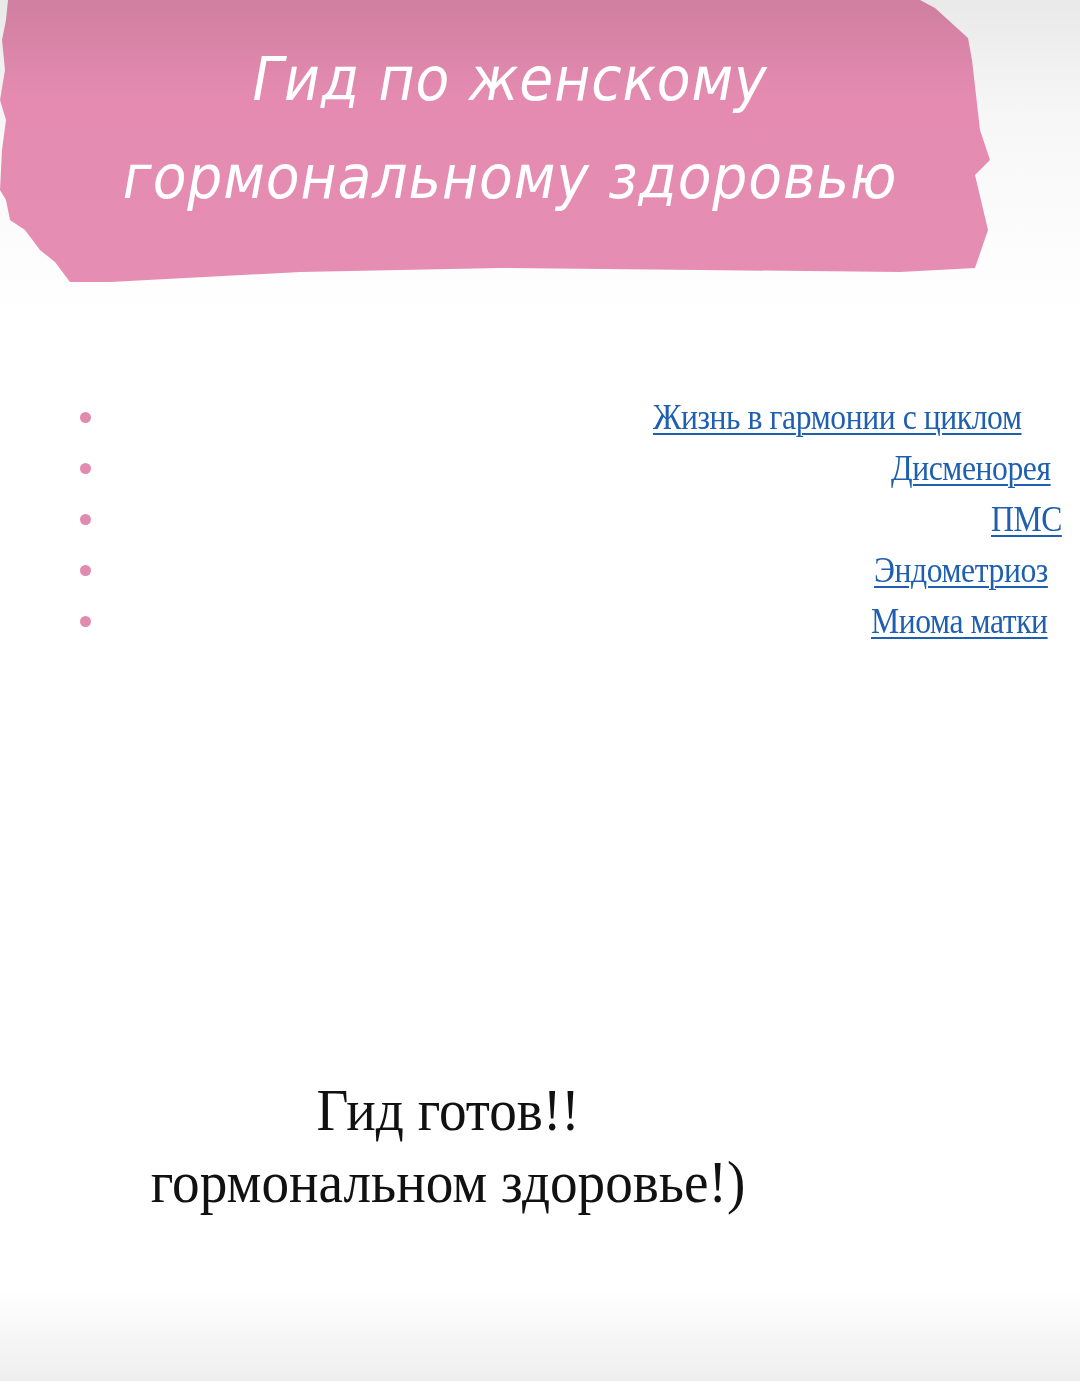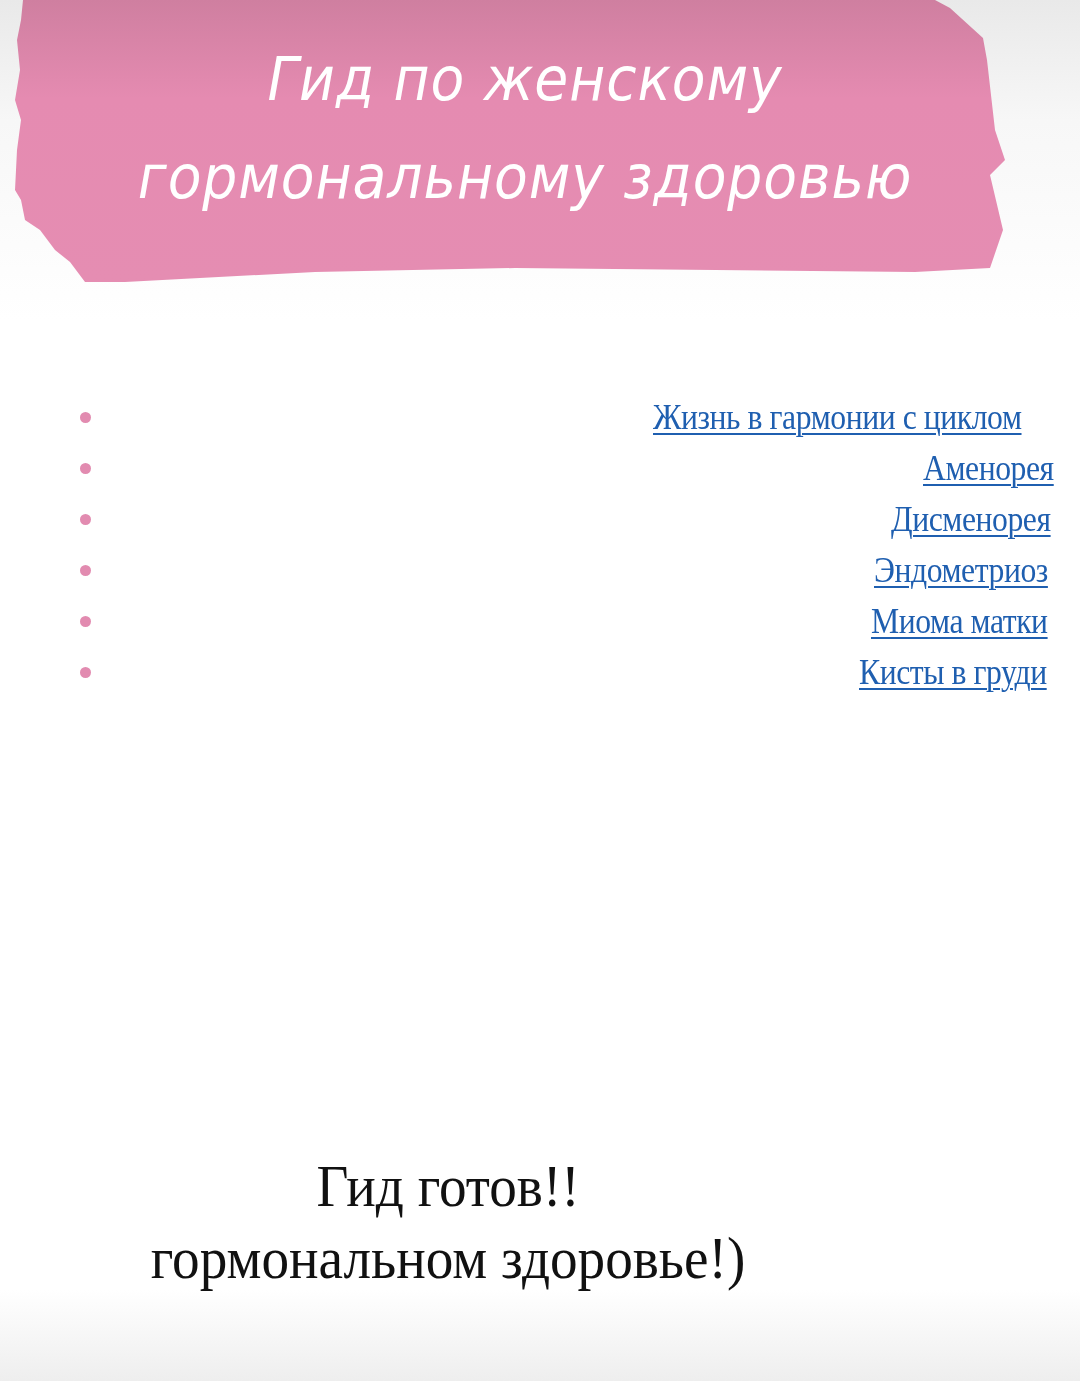--- a/index.html
+++ b/index.html
@@ -3,21 +3,21 @@
 <meta charset="utf-8">
 <style>
   html, body { margin:0; padding:0; }
   body {
     width:1080px; height:1381px; overflow:hidden;
     background: linear-gradient(180deg, #e9e9e9 0px, #f7f7f7 120px, #ffffff 320px, #ffffff 1290px, #eeeeee 1381px);
     position:relative;
     font-family: "Liberation Serif", "DejaVu Serif", serif;
   }
   .banner {
-    position:absolute; left:15px; top:0; width:1000px; height:290px;
+    position:absolute; left:0; top:0; width:1000px; height:290px;
   }
   .banner svg { position:absolute; left:0; top:0; }
   .banner-title {
     position:absolute; left:60px; top:30px; width:900px;
     text-align:center; color:#ffffff;
     font-family: "DejaVu Sans", sans-serif;
     font-style: italic;
     font-size:60px; line-height:98px;
     letter-spacing:1px;
     transform: scaleX(0.92);
@@ -38,21 +38,21 @@
   }
   .toc li a {
     color:#1f5fb0; text-decoration:underline; text-decoration-thickness:2px;
     text-underline-offset:4px;
     font-family: "Liberation Serif", serif;
     letter-spacing:-0.5px;
     display:inline-block; transform-origin:left; transform:scaleX(0.88);
   }
   .toc li a.wide { transform:scaleX(0.87); }
   .outro {
-    position:absolute; left:0; top:1150px; width:896px;
+    position:absolute; left:0; top:1074px; width:896px;
     text-align:center; color:#111;
     font-size:60px; line-height:72px;
     font-family: "Liberation Serif", serif;
   }
   .outro div { display:block; }
   .outro span { display:inline-block; transform:scaleX(0.92); }
 </style>
 </head>
 <body>
 
@@ -68,23 +68,22 @@
     <path d="M8,0 L920,0 L935,8 L968,38 L972,60 L980,130 L990,160 L975,175 L988,230 L975,268 L900,272 L700,270 L500,268 L300,272 L110,282 L70,282 L55,262 L40,250 L25,230 L10,220 L6,200 L0,190 L2,150 L6,120 L0,100 L5,70 L2,40 L6,20 Z" fill="url(#pg)"></path>
   </svg>
   <div class="banner-title">
     <div>Гид по женскому</div>
     <div>гормональному здоровью</div>
   </div>
 </div>
 
 <ul class="toc">
   <li><span class="bullet"></span><a>Жизнь в гармонии с циклом</a></li>
-  <li><span class="bullet"></span><a>Аменорея</a></li>
   <li><span class="bullet"></span><a>Дисменорея</a></li>
+  <li><span class="bullet"></span><a>ПМС</a></li>
   <li><span class="bullet"></span><a>Эндометриоз</a></li>
   <li><span class="bullet"></span><a>Миома матки</a></li>
-  <li><span class="bullet"></span><a>Кисты в груди</a></li>
 </ul>
 
 <div class="outro">
   <div><span>Гид готов!!</span></div>
   <div><span>гормональном здоровье!)</span></div>
 </div>
 
 </body></html>

